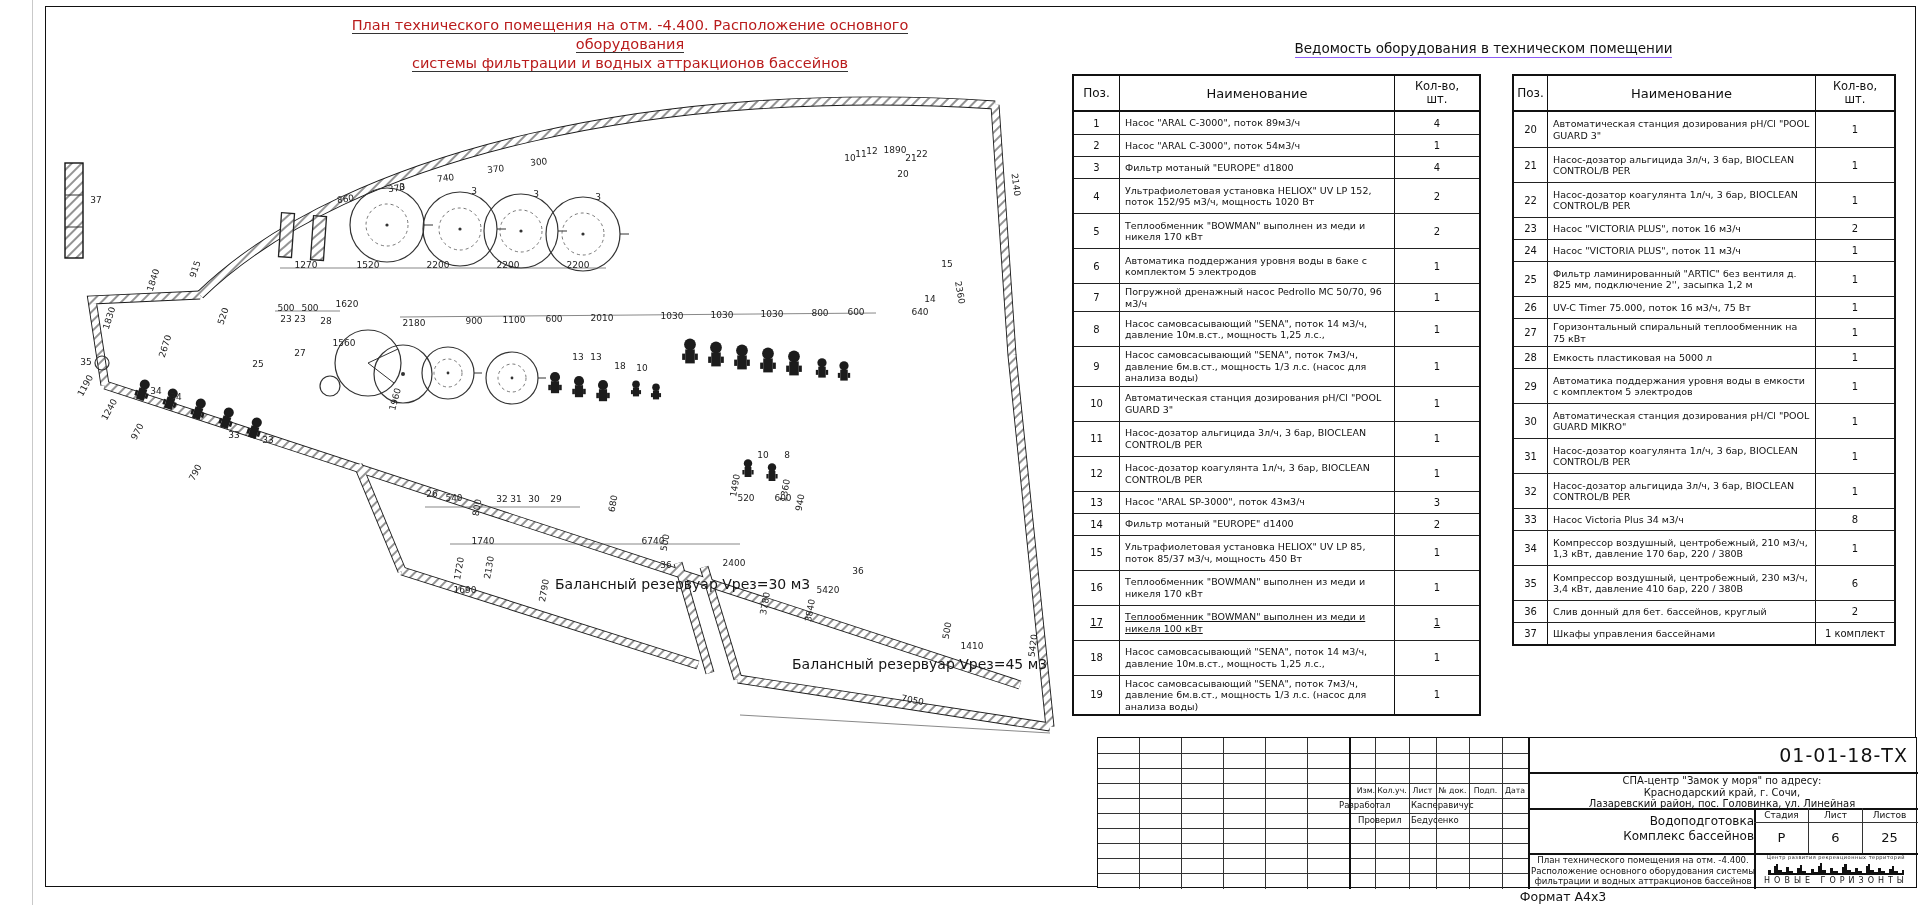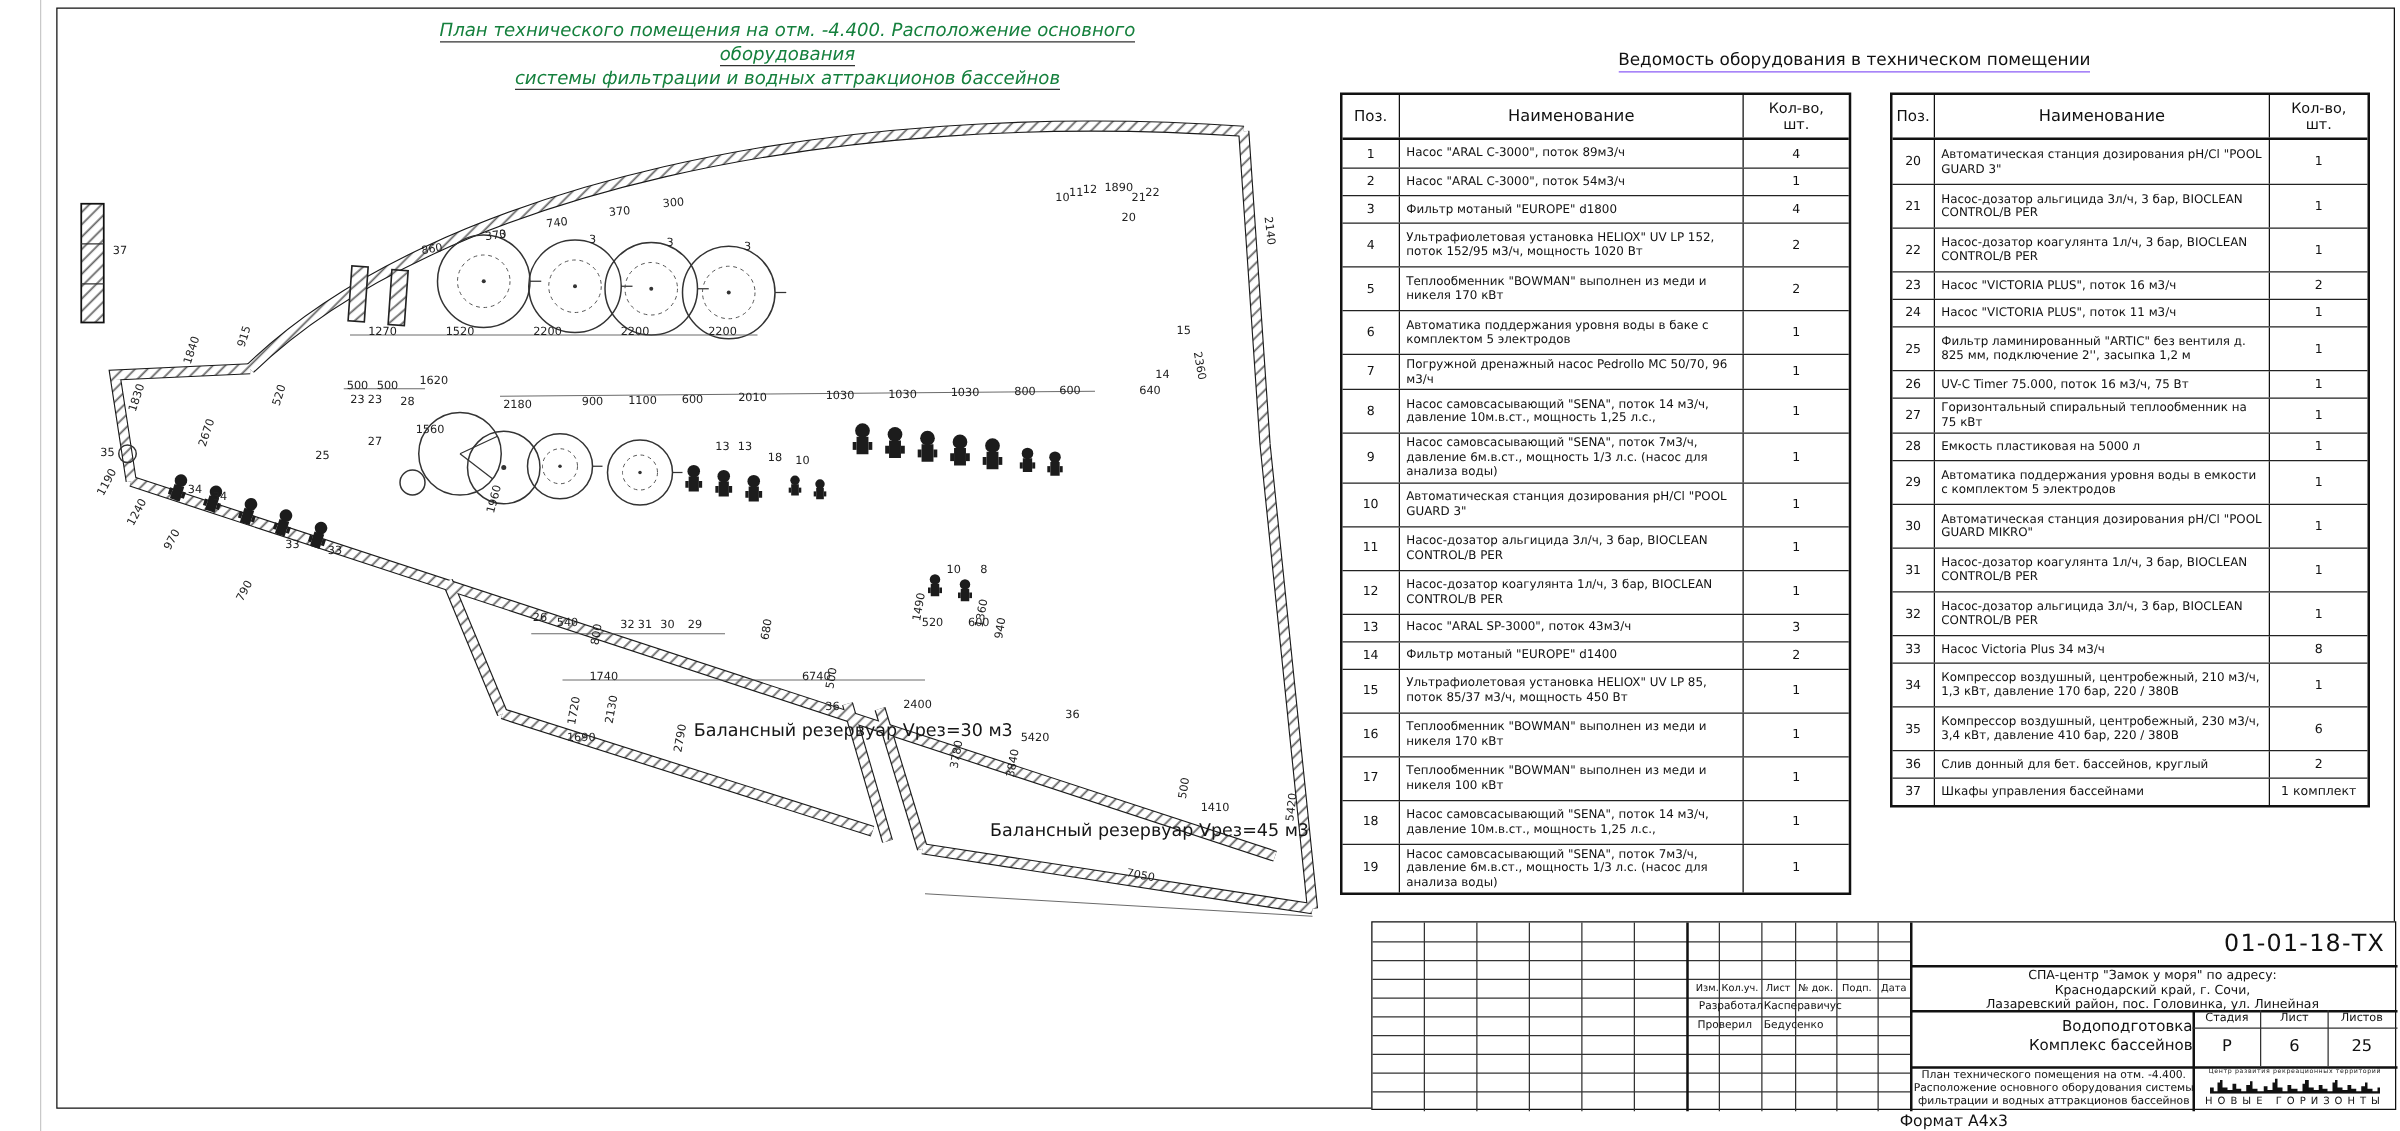--- a/index.html
+++ b/index.html
@@ -2,21 +2,21 @@
 <html><head>
 <meta charset="utf-8">
 <style>
   html,body{margin:0;padding:0;background:#fff;width:1920px;height:905px;overflow:hidden;
     font-family:"DejaVu Sans","Liberation Sans",sans-serif;color:#111;}
   .abs{position:absolute;}
   #paper-edge{left:32px;top:0;width:1px;height:905px;background:#c9c9c9;}
   #sheet-frame{left:45px;top:6px;width:1871px;height:881px;border:1.6px solid #111;box-sizing:border-box;}
 
   
-  #main-title{left:300px;top:16px;width:660px;text-align:center;font-size:14.5px;line-height:19px;color:#15803d;font-style:italic;}
+  #main-title{left:300px;top:16px;width:660px;text-align:center;font-size:14.5px;line-height:19px;color:#b91c1c;}
   #main-title span{display:inline;border-bottom:1px solid #333;}
   #list-heading{left:1072px;top:40px;width:823px;text-align:center;font-size:13.5px;}
   #list-heading span{border-bottom:1px solid #8b5cf6;padding-bottom:1px;}
 
   
   .eq-table{position:absolute;top:74px;border:2px solid #111;box-sizing:border-box;background:#fff;font-size:9.5px;}
   .eq-head{display:grid;min-height:36px;border-bottom:2px solid #111;box-sizing:border-box;}
   .eq-row{display:grid;border-top:1px solid #222;box-sizing:border-box;}
   .eq-row:first-of-type{border-top:none;}
   .cell{display:flex;align-items:center;box-sizing:border-box;}
@@ -391,21 +391,21 @@
       <div class="eq-row r2" style="grid-template-columns: 46px 1fr 84px;">
         <div class="cell c-pos">15</div>
         <div class="cell c-name">Ультрафиолетовая установка HELIOX" UV LP 85, поток 85/37 м3/ч, мощность 450 Вт</div>
         <div class="cell c-qty">1</div>
       </div>
       <div class="eq-row r2" style="grid-template-columns: 46px 1fr 84px;">
         <div class="cell c-pos">16</div>
         <div class="cell c-name">Теплообменник "BOWMAN" выполнен из меди и никеля 170 кВт</div>
         <div class="cell c-qty">1</div>
       </div>
-      <div class="eq-row r2" style="grid-template-columns: 46px 1fr 84px;">
+      <div class="eq-row r2" style="grid-template-columns: 46px 1fr 84px; text-decoration: underline;">
         <div class="cell c-pos">17</div>
         <div class="cell c-name">Теплообменник "BOWMAN" выполнен из меди и никеля 100 кВт</div>
         <div class="cell c-qty">1</div>
       </div>
       <div class="eq-row r2" style="grid-template-columns: 46px 1fr 84px;">
         <div class="cell c-pos">18</div>
         <div class="cell c-name">Насос самовсасывающий "SENA", поток 14 м3/ч, давление 10м.в.ст., мощность 1,25 л.с.,</div>
         <div class="cell c-qty">1</div>
       </div>
       <div class="eq-row r2" style="grid-template-columns: 46px 1fr 84px;">
@@ -552,21 +552,21 @@
   <div class="ln" style="left:764px;top:70px;width:1px;height:45px;"></div>
   <div class="ln" style="left:656px;top:84px;width:164px;height:1px;"></div>
 
   <div class="tb-txt" style="left:251px;top:45px;width:26px;text-align:right;font-size:7.8px;">Изм.</div>
   <div class="tb-txt" style="left:277px;top:45px;width:34px;text-align:center;font-size:7.8px;">Кол.уч.</div>
   <div class="tb-txt" style="left:311px;top:45px;width:27px;text-align:center;font-size:7.8px;">Лист</div>
   <div class="tb-txt" style="left:338px;top:45px;width:33px;text-align:center;font-size:7.8px;">№ док.</div>
   <div class="tb-txt" style="left:371px;top:45px;width:33px;text-align:center;font-size:7.8px;">Подп.</div>
   <div class="tb-txt" style="left:404px;top:45px;width:26px;text-align:center;font-size:7.8px;">Дата</div>
 
-  <div class="tb-txt" style="left:261px;top:60px;width:58px;">Разработал</div>
+  <div class="tb-txt" style="left:241px;top:60px;width:58px;">Разработал</div>
   <div class="tb-txt" style="left:313px;top:60px;width:90px;">Касперавичус</div>
   <div class="tb-txt" style="left:260px;top:75px;width:58px;">Проверил</div>
   <div class="tb-txt" style="left:313px;top:75px;width:90px;">Бедусенко</div>
 
   <div class="abs" id="doc-code">01-01-18-ТХ</div>
   <div class="abs" id="address">
     <span>СПА-центр "Замок у моря" по адресу:</span><br>
     <span>Краснодарский край, г. Сочи,</span><br>
     <span>Лазаревский район, пос. Головинка, ул. Линейная</span>
   </div>

